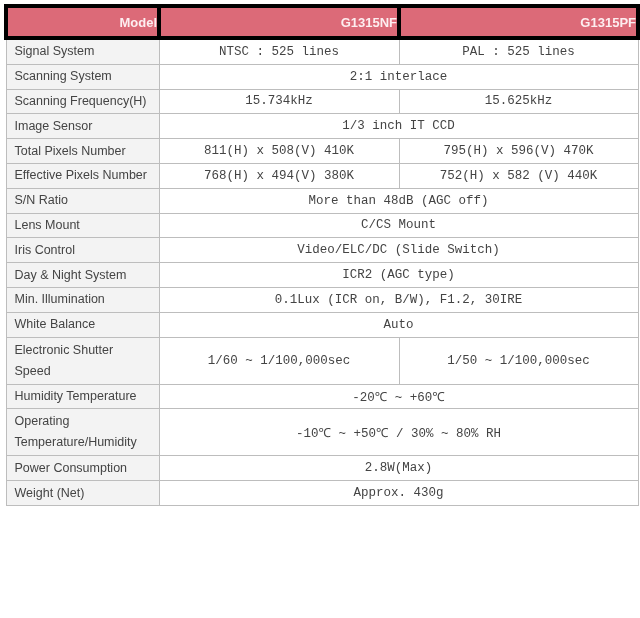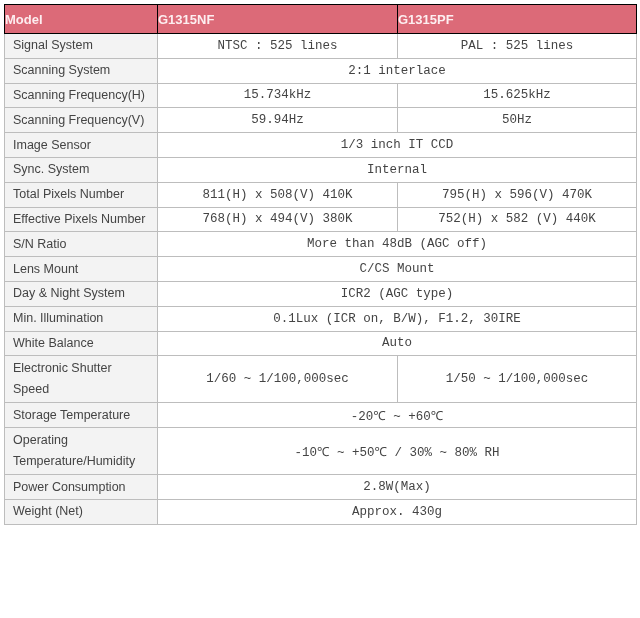--- a/index.html
+++ b/index.html
@@ -11,22 +11,22 @@
     table-layout: fixed;
     font-size: 12.5px;
     color: #444;
   }
   .spec th {
     background: #dc6a78;
     color: #fdeef0;
     font-weight: bold;
     font-size: 13px;
     height: 28px;
-    border: 1px solid #000000;
-    text-align: left;
+    border: 4px solid #000000;
+    text-align: right;
     padding: 0;
   }
   .spec td {
     border: 1px solid #bdbdbd;
     height: 23.8px;
     padding: 0 8px;
     vertical-align: middle;
   }
   .spec td.label {
     background: #f3f3f3;
@@ -64,69 +64,64 @@
     <tr>
       <td class="label">Scanning System</td>
       <td class="val" colspan="2">2:1 interlace</td>
     </tr>
     <tr>
       <td class="label">Scanning Frequency(H)</td>
       <td class="val">15.734kHz</td>
       <td class="val">15.625kHz</td>
     </tr>
     <tr>
-      <td class="label">Scanning Frequency(V)</td>
-      <td class="val">59.94Hz</td>
-      <td class="val">50Hz</td>
-    </tr>
-    <tr>
       <td class="label">Image Sensor</td>
       <td class="val" colspan="2">1/3 inch IT CCD</td>
-    </tr>
-    <tr>
-      <td class="label">Sync. System</td>
-      <td class="val" colspan="2">Internal</td>
     </tr>
     <tr>
       <td class="label">Total Pixels Number</td>
       <td class="val">811(H) x 508(V) 410K</td>
       <td class="val">795(H) x 596(V) 470K</td>
     </tr>
     <tr>
       <td class="label">Effective Pixels Number</td>
       <td class="val">768(H) x 494(V) 380K</td>
       <td class="val">752(H) x 582 (V) 440K</td>
     </tr>
     <tr>
       <td class="label">S/N Ratio</td>
       <td class="val" colspan="2">More than 48dB (AGC off)</td>
     </tr>
     <tr>
       <td class="label">Lens Mount</td>
       <td class="val" colspan="2">C/CS Mount</td>
     </tr>
     <tr>
+      <td class="label">Iris Control</td>
+      <td class="val" colspan="2">Video/ELC/DC (Slide Switch)</td>
+    </tr>
+    <tr>
       <td class="label">Day &amp; Night System</td>
       <td class="val" colspan="2">ICR2 (AGC type)</td>
     </tr>
     <tr>
       <td class="label">Min. Illumination</td>
       <td class="val" colspan="2">0.1Lux (ICR on, B/W), F1.2, 30IRE</td>
     </tr>
     <tr>
       <td class="label">White Balance</td>
       <td class="val" colspan="2">Auto</td>
     </tr>
     <tr class="tall">
       <td class="label">Electronic Shutter Speed</td>
       <td class="val">1/60 ~ 1/100,000sec</td>
       <td class="val">1/50 ~ 1/100,000sec</td>
     </tr>
     <tr>
-      <td class="label">Storage Temperature</td>
+      <td class="label">Humidity Temperature</td>
       <td class="val" colspan="2">-20℃ ~ +60℃</td>
     </tr>
     <tr class="tall">
       <td class="label">Operating Temperature/Humidity</td>
       <td class="val" colspan="2">-10℃ ~ +50℃ / 30% ~ 80% RH</td>
     </tr>
     <tr>
       <td class="label">Power Consumption</td>
       <td class="val" colspan="2">2.8W(Max)</td>
     </tr>

